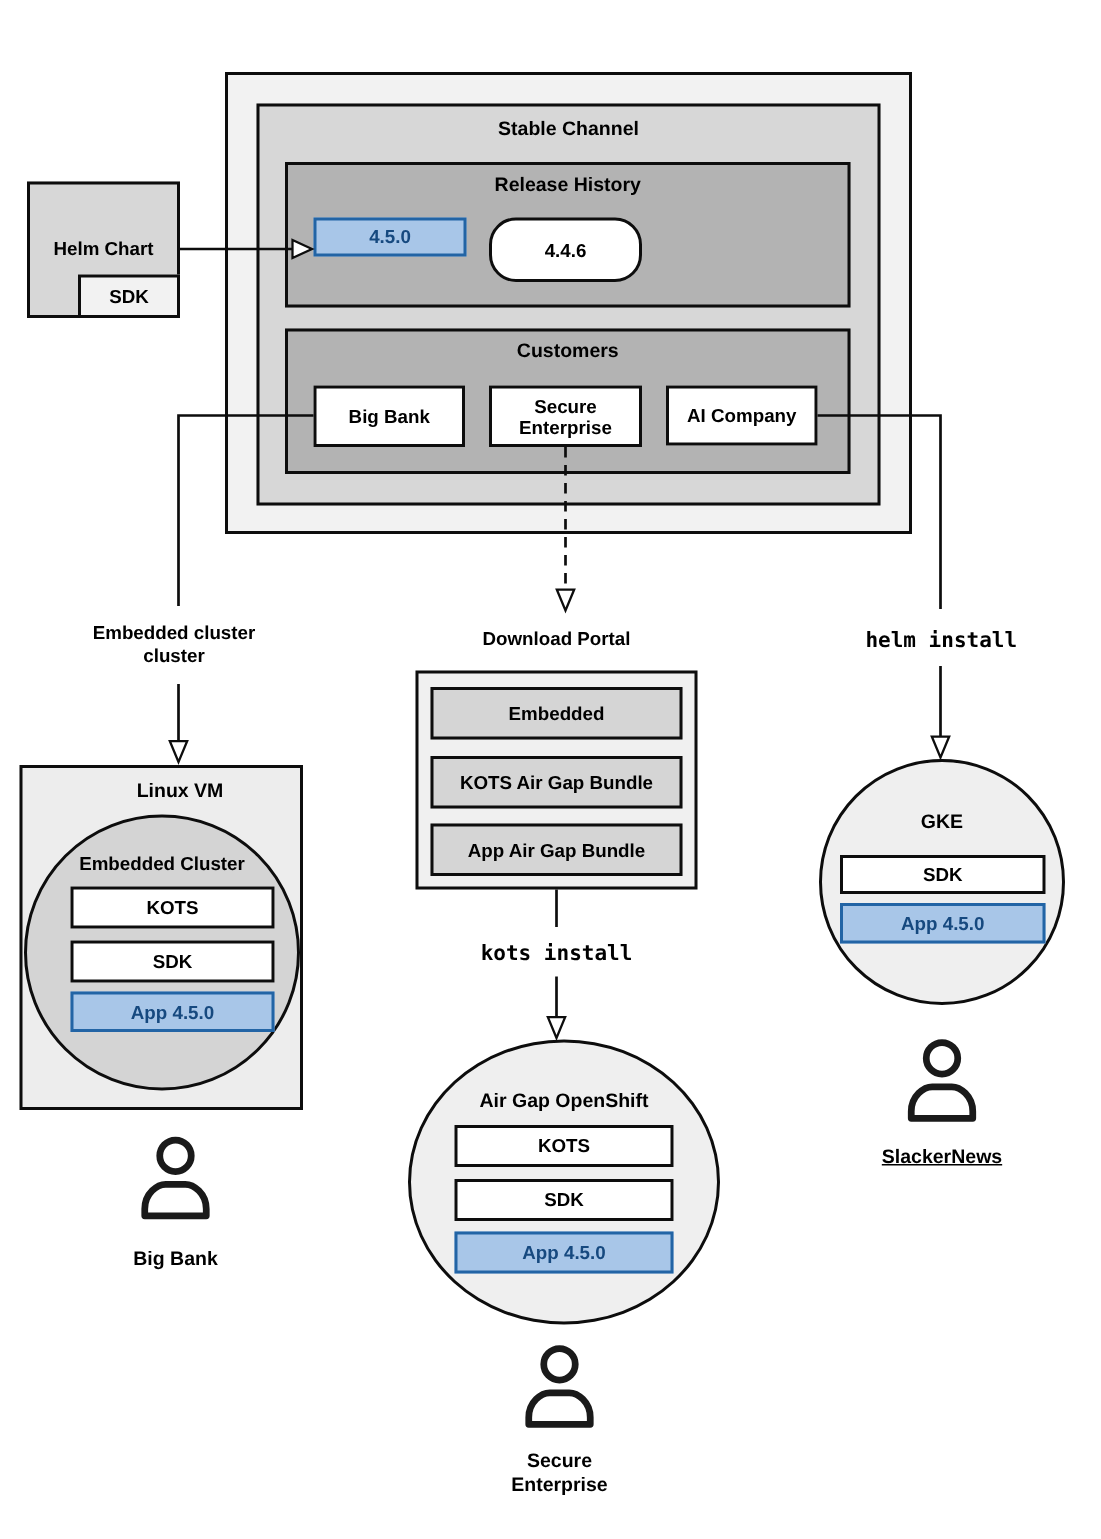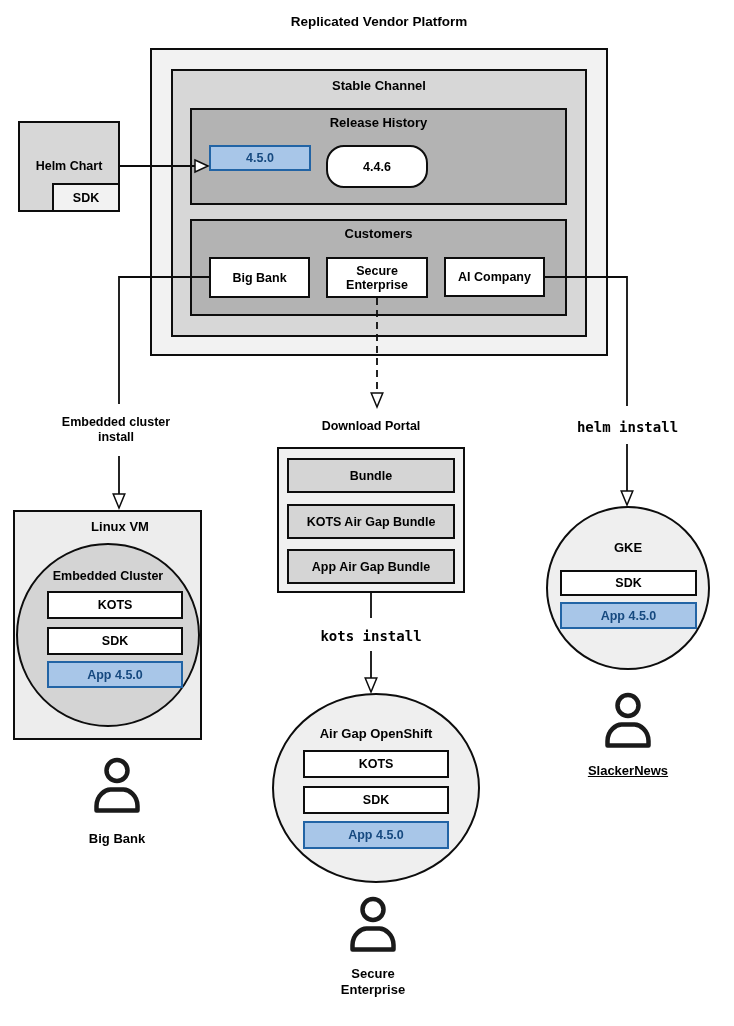--- a/index.html
+++ b/index.html
@@ -27,21 +27,20 @@
   .comp{font-weight:bold;font-size:12.5px;z-index:12;}
   .accent{}
   .edges{position:absolute;left:0;top:0;width:734px;height:1026px;z-index:20;pointer-events:none;}
   .usericon{position:absolute;z-index:12;}
 </style>
 </head>
 <body>
 
 <div class="canvas">
 
-  <div class="lbl fs135" style="left:150px;top:14px;width:458px;">Replicated Vendor Platform</div>
 
   <div class="box fill-outer" style="left:150px;top:48px;width:458px;height:308px;"></div>
   <div class="box fill-mid" style="left:171px;top:69px;width:416px;height:268px;"></div>
   <div class="lbl fs13" style="left:171px;top:78px;width:416px;">Stable Channel</div>
 
   <div class="box fill-dark" style="left:190px;top:108px;width:377px;height:97px;"></div>
   <div class="lbl fs13" style="left:190px;top:115px;width:377px;">Release History</div>
   <div class="box accent flex comp fs13" style="left: 209px; top: 145px; width: 102px; height: 26px; background: rgb(168, 198, 232); border-color: rgb(34, 100, 165); color: rgb(22, 73, 127);">4.5.0</div>
   <div class="box fill-white flex comp fs13" style="left:326px;top:145px;width:102px;height:43px;border-radius:18px;">4.4.6</div>
 
@@ -50,39 +49,39 @@
   <div class="box fill-white flex comp" style="left:209px;top:257px;width:101px;height:41px;">Big Bank</div>
   <div class="box fill-white flex comp" style="left:326px;top:257px;width:102px;height:41px;padding:0 10px;">Secure Enterprise</div>
   <div class="box fill-white flex comp" style="left:444px;top:257px;width:101px;height:40px;">AI Company</div>
 
   <div class="box fill-mid" style="left:18px;top:121px;width:102px;height:91px;"></div>
   <div class="lbl fs12" style="left:18px;top:159px;width:102px;">Helm Chart</div>
   <div class="box fill-outer flex comp" style="left:52px;top:183px;width:68px;height:29px;z-index:13;">SDK</div>
 
   <div class="lbl fs12" style="left:40px;top:415px;width:152px;">
     <div>Embedded cluster</div>
-    <div>install</div>
+    <div>cluster</div>
   </div>
   <div class="box fill-vm" style="left:13px;top:510px;width:189px;height:230px;"></div>
   <div class="lbl fs13" style="left:13px;top:519px;width:214px;">Linux VM</div>
   <div class="box circle fill-circgray" style="left:16px;top:543px;width:184px;height:184px;"></div>
   <div class="lbl fs12" style="left:16px;top:569px;width:184px;">Embedded Cluster</div>
   <div class="box fill-white flex comp" style="left:47px;top:591px;width:136px;height:28px;">KOTS</div>
   <div class="box fill-white flex comp" style="left:47px;top:627px;width:136px;height:28px;">SDK</div>
   <div class="box accent flex comp" style="left: 47px; top: 661px; width: 136px; height: 27px; background: rgb(168, 198, 232); border-color: rgb(34, 100, 165); color: rgb(22, 73, 127);">App 4.5.0</div>
 
   <svg class="usericon" style="left:89px;top:757px;" width="56" height="62" viewBox="0 0 56 62">
     <circle cx="28" cy="13.5" r="10.5" fill="#fff" stroke="#1a1a1a" stroke-width="4.5"></circle>
     <path d="M7.5 53.5 L7.5 49 C7.5 38.5 16 32.5 21.5 32.5 L34.5 32.5 C40 32.5 48.5 38.5 48.5 49 L48.5 53.5 Z" fill="#fff" stroke="#1a1a1a" stroke-width="4.5" stroke-linejoin="round"></path>
   </svg>
   <div class="lbl fs13" style="left:57px;top:831px;width:120px;">Big Bank</div>
 
   <div class="lbl fs12" style="left:277px;top:419px;width:188px;">Download Portal</div>
   <div class="box fill-portal" style="left:277px;top:447px;width:188px;height:146px;"></div>
-  <div class="box fill-item flex comp" style="left:287px;top:458px;width:168px;height:35px;">Bundle</div>
+  <div class="box fill-item flex comp" style="left:287px;top:458px;width:168px;height:35px;">Embedded</div>
   <div class="box fill-item flex comp" style="left:287px;top:504px;width:168px;height:35px;">KOTS Air Gap Bundle</div>
   <div class="box fill-item flex comp" style="left:287px;top:549px;width:168px;height:35px;">App Air Gap Bundle</div>
   <div class="lbl mono" style="left:277px;top:628px;width:188px;">kots install</div>
 
   <div class="box fill-light" style="left:272px;top:693px;width:208px;height:190px;border-radius:50%;"></div>
   <div class="lbl fs13" style="left:272px;top:726px;width:208px;">Air Gap OpenShift</div>
   <div class="box fill-white flex comp" style="left:303px;top:750px;width:146px;height:28px;">KOTS</div>
   <div class="box fill-white flex comp" style="left:303px;top:786px;width:146px;height:28px;">SDK</div>
   <div class="box accent flex comp" style="left: 303px; top: 821px; width: 146px; height: 28px; background: rgb(168, 198, 232); border-color: rgb(34, 100, 165); color: rgb(22, 73, 127);">App 4.5.0</div>
 

